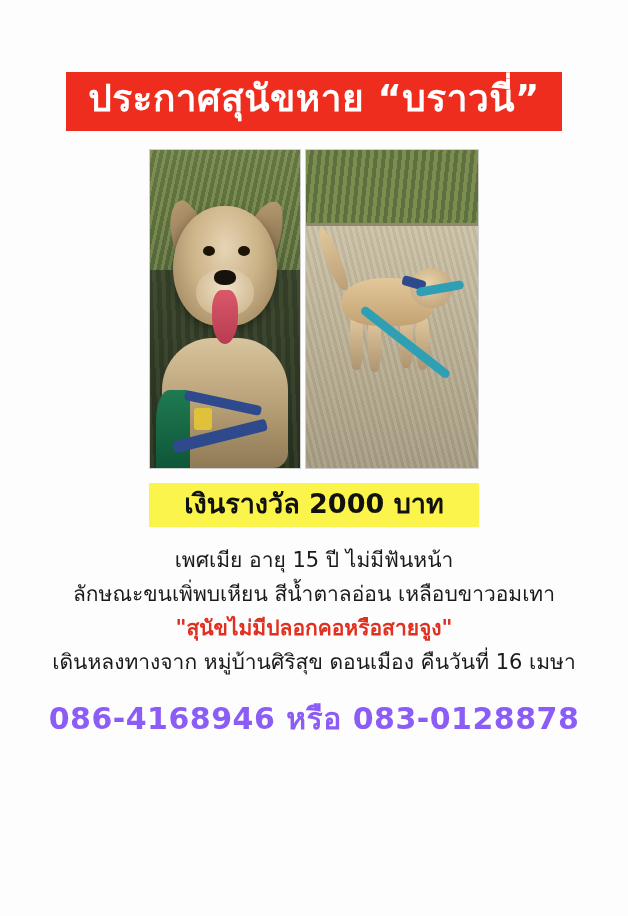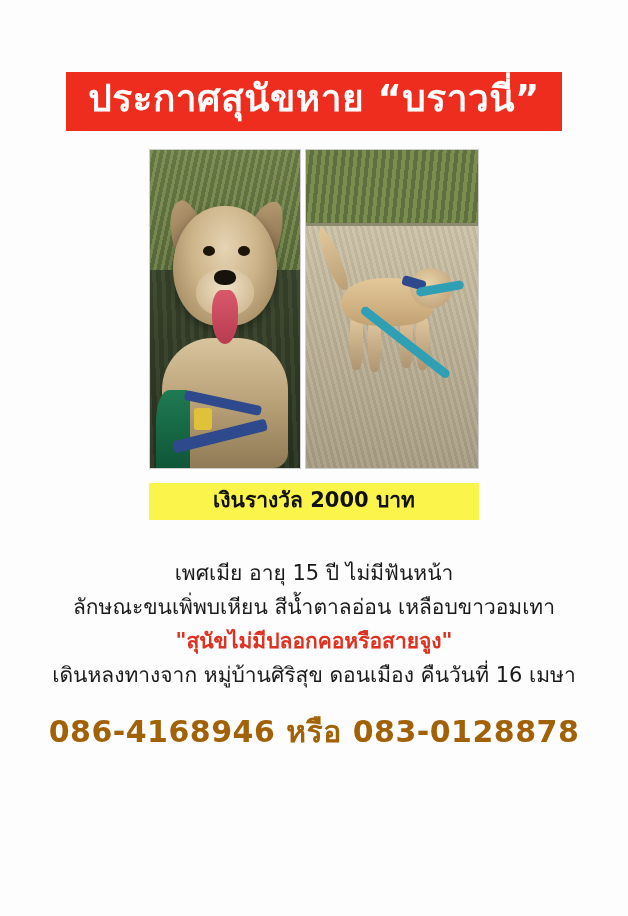--- a/index.html
+++ b/index.html
@@ -200,50 +200,50 @@
   
   .reward-bar {
     margin-top: 14px;
     width: 330px;
     background: #fbf44a;
     text-align: center;
     padding: 5px 0 8px 0;
     box-sizing: border-box;
   }
   .reward-text {
-    font-size: 21px;
+    font-size: 27px;
     font-weight: bold;
     color: #111111;
     white-space: nowrap;
     line-height: 1.15;
   }
 
   
   .desc {
-    margin-top: 36px;
+    margin-top: 16px;
     width: 560px;
     text-align: center;
     color: #1a1a1a;
   }
   .desc-line {
     font-size: 21px;
     line-height: 1.62;
     white-space: nowrap;
   }
   .desc-line.red {
     color: #e03020;
     font-weight: bold;
   }
 
   
   .phone {
     margin-top: 16px;
     width: 560px;
     text-align: center;
-    color: #a16207;
+    color: #8b5cf6;
     font-size: 30px;
     font-weight: bold;
     letter-spacing: 0.5px;
     white-space: nowrap;
   }
 </style>
 </head>
 <body>
 
 <div class="poster">

